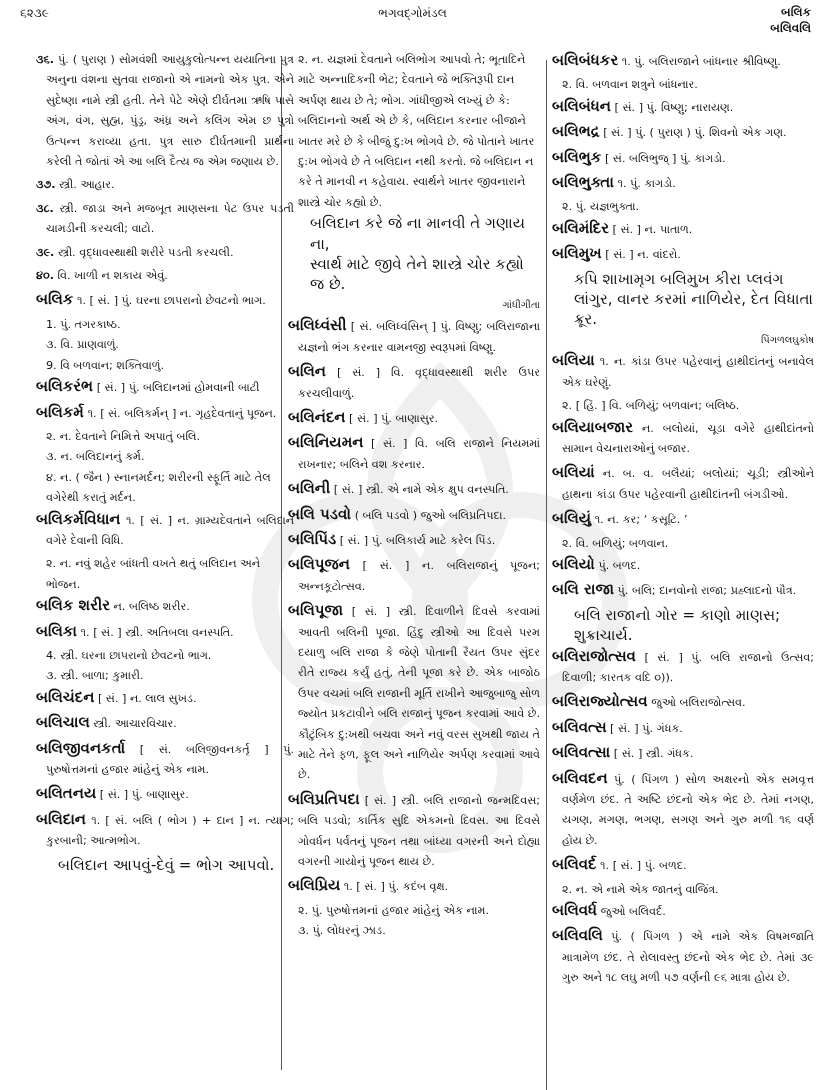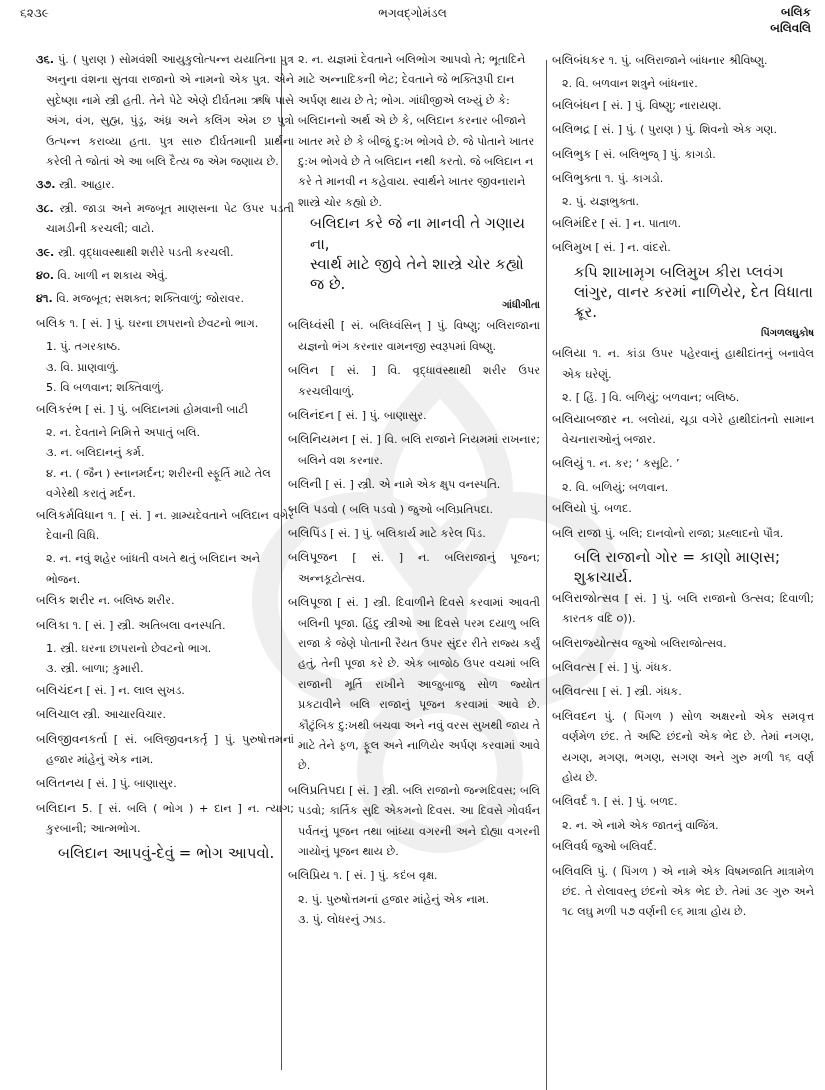--- a/index.html
+++ b/index.html
@@ -25,22 +25,22 @@
   }
   .c1 { left: 36px; width: 258px; }
   .c2 { left: 288px; width: 252px; }
   .c3 { left: 552px; width: 262px; }
   .divider { position: absolute; top: 60px; width: 1px; background: #555; z-index: 1; }
   .d1 { left: 281px; height: 1010px; }
   .d2 { left: 546px; height: 1030px; }
   .entry { margin: 0 0 3px 0; text-align: justify; padding-left: 10px; text-indent: -10px; }
   .sub { margin: 0; padding-left: 10px; }
   .quote { margin: 0; padding-left: 22px; font-size: 15px; }
-  .src { margin: 0; text-align: right; font-size: 10px; font-weight: bold; }
-  .hw { font-weight: normal; font-size: 12px; }
+  .src { margin: 0; text-align: right; font-size: 10px; }
+  .hw { font-weight: bold; font-size: 15px; }
   .num { font-weight: bold; }
 </style>
 </head>
 <body>
 
 <svg class="watermark" viewBox="0 0 400 560">
   <g fill="none" stroke="#efefef" stroke-width="26">
     <circle cx="120" cy="300" r="95"></circle>
     <circle cx="280" cy="300" r="95"></circle>
     <path d="M200 80 C 120 160, 120 220, 200 300 C 280 220, 280 160, 200 80 Z"></path>
@@ -59,40 +59,40 @@
 
 <div class="divider d1"></div>
 <div class="divider d2"></div>
 
 <div class="col c1">
     <p class="entry"><span class="num">૩૬.</span> <span>પું. ( પુરાણ ) સોમવંશી આયુકુલોત્પન્ન યયાતિના પુત્ર અનુના વંશના સુતવા રાજાનો એ નામનો એક પુત્ર. એને સુદેષ્ણા નામે સ્ત્રી હતી. તેને પેટે એણે દીર્ઘતમા ઋષિ પાસે અંગ, વંગ, સુહ્મ, પુંડ્ર, અંધ્ર અને કલિંગ એમ છ પુત્રો ઉત્પન્ન કરાવ્યા હતા. પુત્ર સારુ દીર્ઘતમાની પ્રાર્થના કરેલી તે જોતાં એ આ બલિ દૈત્ય જ એમ જણાય છે.</span></p>
     <p class="entry"><span class="num">૩૭.</span> <span>સ્ત્રી. આહાર.</span></p>
     <p class="entry"><span class="num">૩૮.</span> <span>સ્ત્રી. જાડા અને મજબૂત માણસના પેટ ઉપર પડતી ચામડીની કરચલી; વાટો.</span></p>
     <p class="entry"><span class="num">૩૯.</span> <span>સ્ત્રી. વૃદ્ધાવસ્થાથી શરીરે પડતી કરચલી.</span></p>
     <p class="entry"><span class="num">૪૦.</span> <span>વિ. ખાળી ન શકાય એવું.</span></p>
-    <p class="entry"><span class="num">૪૧.</span> <span>વિ. મજબૂત; સશક્ત; શક્તિવાળું; જોરાવર.</span></p>
     <p class="entry"><span class="hw">બલિક</span> <span>૧. [ સં. ] પું. ઘરના છાપરાનો છેવટનો ભાગ.</span></p>
     <p class="sub"><span>1. પું. તગરકાષ્ઠ.</span></p>
     <p class="sub"><span>૩. વિ. પ્રાણવાળું.</span></p>
-    <p class="sub"><span>5. વિ બળવાન; શક્તિવાળું.</span></p>
+    <p class="sub"><span>9. વિ બળવાન; શક્તિવાળું.</span></p>
     <p class="entry"><span class="hw">બલિકરંભ</span> <span>[ સં. ] પું. બલિદાનમાં હોમવાની બાટી</span></p>
+    <p class="entry"><span class="hw">બલિકર્મ</span> <span>૧. [ સં. બલિકર્મન્ ] ન. ગૃહદેવતાનું પૂજન.</span></p>
     <p class="sub"><span>૨. ન. દેવતાને નિમિત્તે અપાતું બલિ.</span></p>
     <p class="sub"><span>૩. ન. બલિદાનનું કર્મ.</span></p>
     <p class="sub"><span>૪. ન. ( જૈન ) સ્નાનમર્દન; શરીરની સ્ફૂર્તિ માટે તેલ વગેરેથી કરાતું મર્દન.</span></p>
     <p class="entry"><span class="hw">બલિકર્મવિધાન</span> <span>૧. [ સં. ] ન. ગ્રામ્યદેવતાને બલિદાન વગેરે દેવાની વિધિ.</span></p>
     <p class="sub"><span>૨. ન. નવું શહેર બાંધતી વખતે થતું બલિદાન અને ભોજન.</span></p>
     <p class="entry"><span class="hw">બલિક શરીર</span> <span>ન. બલિષ્ઠ શરીર.</span></p>
     <p class="entry"><span class="hw">બલિકા</span> <span>૧. [ સં. ] સ્ત્રી. અતિબલા વનસ્પતિ.</span></p>
-    <p class="sub"><span>1. સ્ત્રી. ઘરના છાપરાનો છેવટનો ભાગ.</span></p>
+    <p class="sub"><span>4. સ્ત્રી. ઘરના છાપરાનો છેવટનો ભાગ.</span></p>
     <p class="sub"><span>૩. સ્ત્રી. બાળા; કુમારી.</span></p>
     <p class="entry"><span class="hw">બલિચંદન</span> <span>[ સં. ] ન. લાલ સુખડ.</span></p>
     <p class="entry"><span class="hw">બલિચાલ</span> <span>સ્ત્રી. આચારવિચાર.</span></p>
     <p class="entry"><span class="hw">બલિજીવનકર્તા</span> <span>[ સં. બલિજીવનકર્તૃ ] પું. પુરુષોત્તમનાં હજાર માંહેનું એક નામ.</span></p>
     <p class="entry"><span class="hw">બલિતનય</span> <span>[ સં. ] પું. બાણાસુર.</span></p>
-    <p class="entry"><span class="hw">બલિદાન</span> <span>5. [ સં. બલિ ( ભોગ ) + દાન ] ન. ત્યાગ; કુરબાની; આત્મભોગ.</span></p>
+    <p class="entry"><span class="hw">બલિદાન</span> <span>૧. [ સં. બલિ ( ભોગ ) + દાન ] ન. ત્યાગ; કુરબાની; આત્મભોગ.</span></p>
     <p class="quote"><span>બલિદાન આપવું-દેવું = ભોગ આપવો.</span></p>
   </div>
 <div class="col c2">
     <p class="sub"><span>૨. ન. યજ્ઞમાં દેવતાને બલિભોગ આપવો તે; ભૂતાદિને માટે અન્નાદિકની ભેટ; દેવતાને જે ભક્તિરૂપી દાન અર્પણ થાય છે તે; ભોગ. ગાંધીજીએ લખ્યું છે કે: બલિદાનનો અર્થ એ છે કે, બલિદાન કરનાર બીજાને ખાતર મરે છે કે બીજું દુ:ખ ભોગવે છે. જે પોતાને ખાતર દુ:ખ ભોગવે છે તે બલિદાન નથી કરતો. જે બલિદાન ન કરે તે માનવી ન કહેવાય. સ્વાર્થને ખાતર જીવનારાને શાસ્ત્રે ચોર કહ્યો છે.</span></p>
     <p class="quote"><span>બલિદાન કરે જે ના માનવી તે ગણાય ના,</span></p>
     <p class="quote"><span>સ્વાર્થ માટે જીવે તેને શાસ્ત્રે ચોર કહ્યો જ છે.</span></p>
     <p class="src"><span>ગાંધીગીતા</span></p>
     <p class="entry"><span class="hw">બલિધ્વંસી</span> <span>[ સં. બલિધ્વંસિન્ ] પું. વિષ્ણુ; બલિરાજાના યજ્ઞનો ભંગ કરનાર વામનજી સ્વરૂપમાં વિષ્ણુ.</span></p>
     <p class="entry"><span class="hw">બલિન</span> <span>[ સં. ] વિ. વૃદ્ધાવસ્થાથી શરીર ઉપર કરચલીવાળું.</span></p>
     <p class="entry"><span class="hw">બલિનંદન</span> <span>[ સં. ] પું. બાણાસુર.</span></p>
@@ -115,20 +115,21 @@
     <p class="entry"><span class="hw">બલિભુક</span> <span>[ સં. બલિભુજ્ ] પું. કાગડો.</span></p>
     <p class="entry"><span class="hw">બલિભુક્તા</span> <span>૧. પું. કાગડો.</span></p>
     <p class="sub"><span>૨. પું. યજ્ઞભુક્તા.</span></p>
     <p class="entry"><span class="hw">બલિમંદિર</span> <span>[ સં. ] ન. પાતાળ.</span></p>
     <p class="entry"><span class="hw">બલિમુખ</span> <span>[ સં. ] ન. વાંદરો.</span></p>
     <p class="quote"><span>કપિ શાખામૃગ બલિમુખ કીરા પ્લવંગ લાંગુર, વાનર કરમાં નાળિયેર, દેત વિધાતા ક્રૂર.</span></p>
     <p class="src"><span>પિંગળલઘુકોષ</span></p>
     <p class="entry"><span class="hw">બલિયા</span> <span>૧. ન. કાંડા ઉપર પહેરવાનું હાથીદાંતનું બનાવેલ એક ઘરેણું.</span></p>
     <p class="sub"><span>૨. [ હિં. ] વિ. બળિયું; બળવાન; બલિષ્ઠ.</span></p>
     <p class="entry"><span class="hw">બલિયાબજાર</span> <span>ન. બલોયાં, ચૂડા વગેરે હાથીદાંતનો સામાન વેચનારાઓનું બજાર.</span></p>
+    <p class="entry"><span class="hw">બલિયાં</span> <span>ન. બ. વ. બલૈયાં; બલોયાં; ચૂડી; સ્ત્રીઓને હાથના કાંડા ઉપર પહેરવાની હાથીદાંતની બંગડીઓ.</span></p>
     <p class="entry"><span class="hw">બલિયું</span> <span>૧. ન. કર; ‘ કસૂટિ. ’</span></p>
     <p class="sub"><span>૨. વિ. બળિયું; બળવાન.</span></p>
     <p class="entry"><span class="hw">બલિયો</span> <span>પું. બળદ.</span></p>
     <p class="entry"><span class="hw">બલિ રાજા</span> <span>પું. બલિ; દાનવોનો રાજા; પ્રહ્લાદનો પૌત્ર.</span></p>
     <p class="quote"><span>બલિ રાજાનો ગોર = કાણો માણસ; શુક્રાચાર્ય.</span></p>
     <p class="entry"><span class="hw">બલિરાજોત્સવ</span> <span>[ સં. ] પું. બલિ રાજાનો ઉત્સવ; દિવાળી; કારતક વદિ ૦)).</span></p>
     <p class="entry"><span class="hw">બલિરાજ્યોત્સવ</span> <span>જુઓ બલિરાજોત્સવ.</span></p>
     <p class="entry"><span class="hw">બલિવત્સ</span> <span>[ સં. ] પું. ગંધક.</span></p>
     <p class="entry"><span class="hw">બલિવત્સા</span> <span>[ સં. ] સ્ત્રી. ગંધક.</span></p>
     <p class="entry"><span class="hw">બલિવદન</span> <span>પું. ( પિંગળ ) સોળ અક્ષરનો એક સમવૃત્ત વર્ણમેળ છંદ. તે અષ્ટિ છંદનો એક ભેદ છે. તેમાં નગણ, યગણ, મગણ, ભગણ, સગણ અને ગુરુ મળી ૧૬ વર્ણ હોય છે.</span></p>

